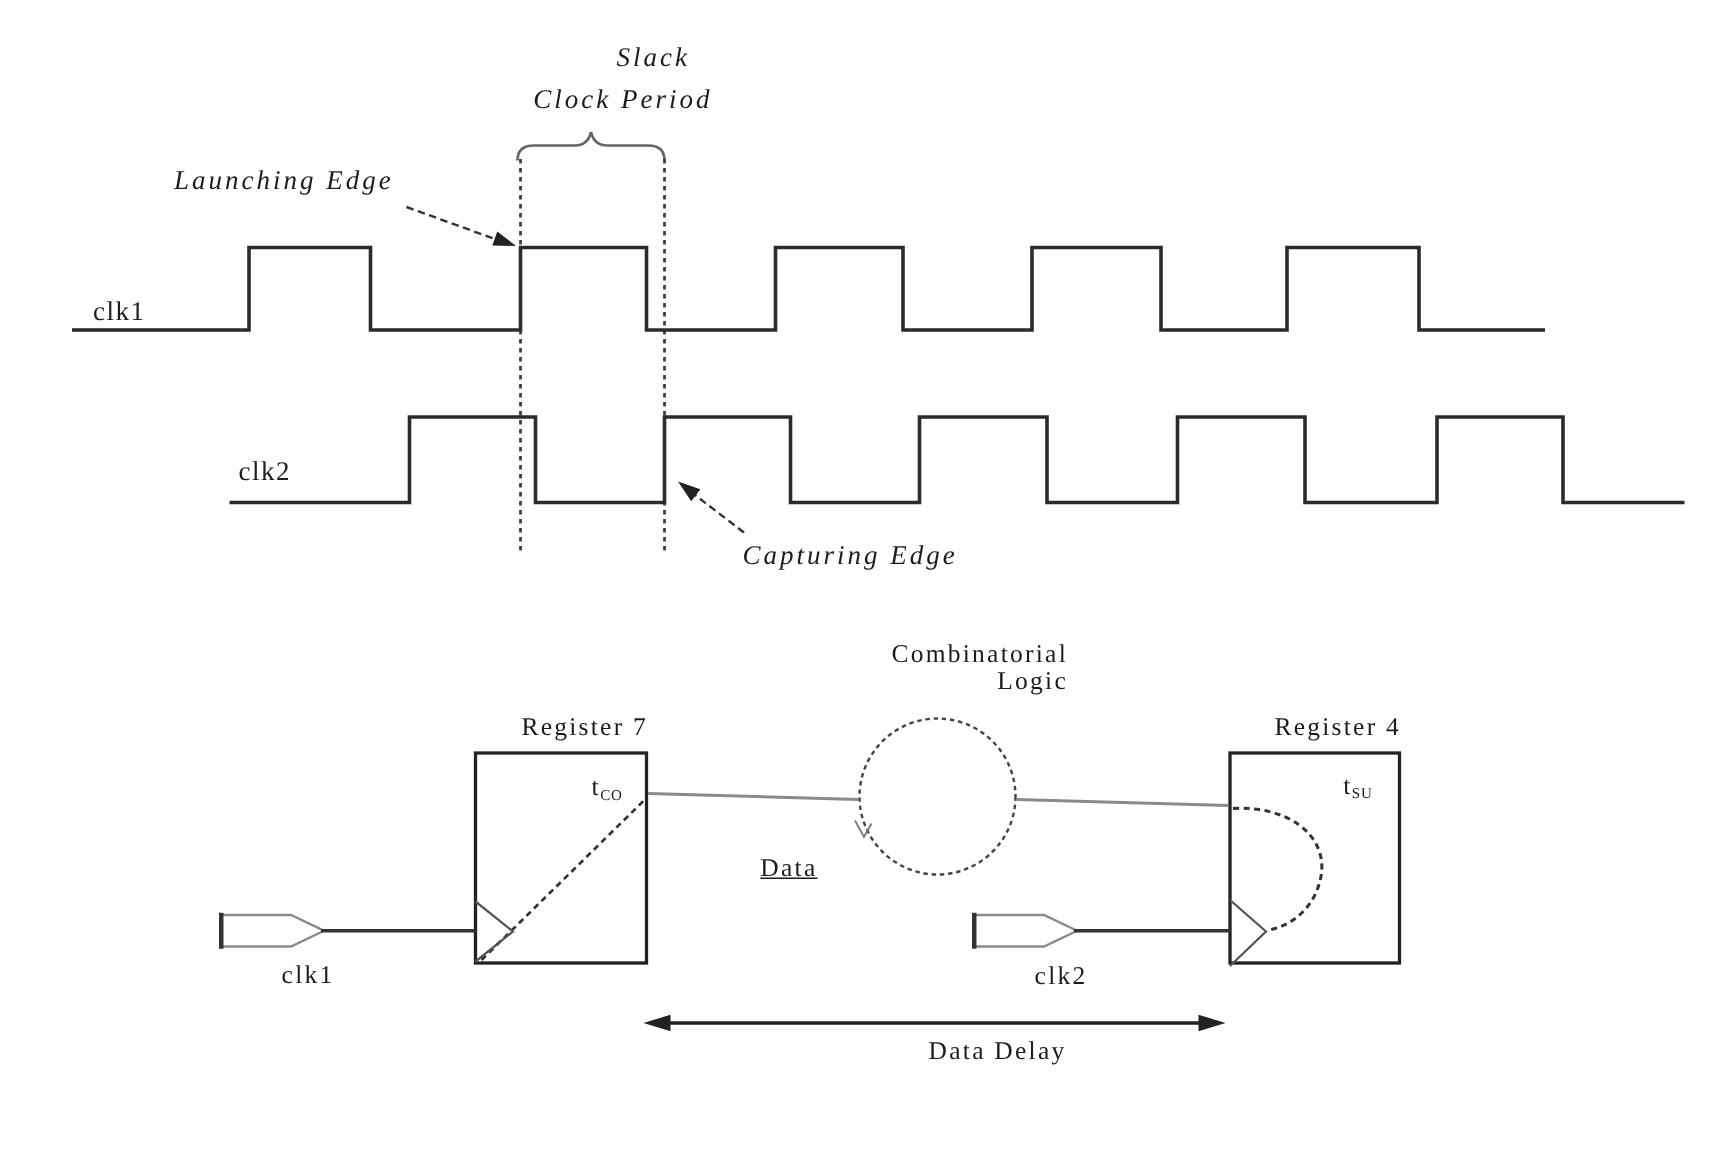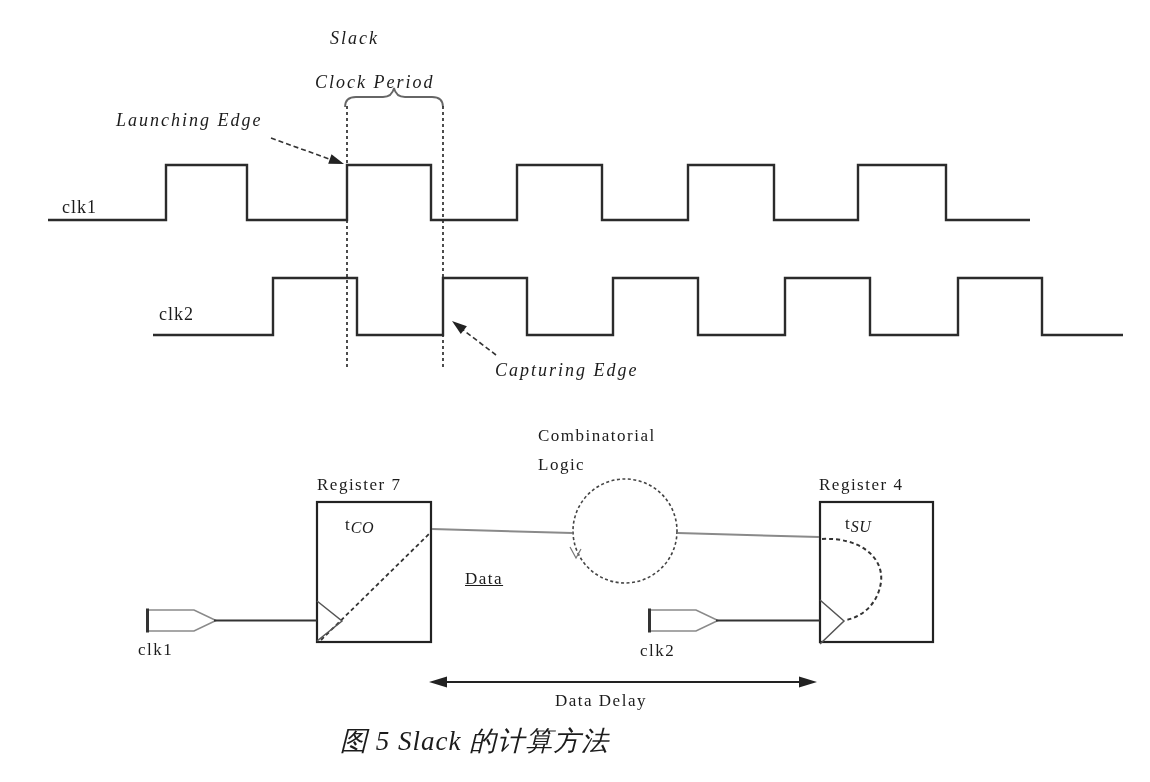--- a/index.html
+++ b/index.html
@@ -4,24 +4,24 @@
 <style>
   html,body { margin:0; padding:0; background:#ffffff; }
   #stage {
     position:relative; width:1150px; height:782px; background:#ffffff;
     font-family:"Liberation Serif","DejaVu Serif",serif; color:#1c1c1c;
     overflow:hidden;
   }
   #diagram-svg { position:absolute; left:0; top:0; }
   .lbl { position:absolute; white-space:nowrap; line-height:1.1;text-align:right; }
   .it  { font-style:italic; }
-  .ctr { text-align:left; }
+  .ctr { text-align:right; }
   .s18 { font-size:18px; letter-spacing:2px; }
   .s17 { font-size:17px; letter-spacing:1.5px; }
-  .sub { font-size:16px; vertical-align:-3px; letter-spacing:0.5px;font-style:italic; }
+  .sub { font-size:10px; vertical-align:-3px; letter-spacing:0.5px; }
   .caption { font-size:27px; letter-spacing:1px; font-style:italic; }
   .tlabel { font-size:17px; letter-spacing:1px; }
 </style>
 </head>
 <body>
 
 <div id="stage">
 
   <svg id="diagram-svg" width="1150" height="782" viewBox="0 0 1150 782">
 
@@ -60,33 +60,32 @@
 
     <line x1="432" y1="529" x2="572" y2="533" stroke="#8a8a8a" stroke-width="2"></line>
     <line x1="678" y1="533" x2="819" y2="537" stroke="#8a8a8a" stroke-width="2"></line>
 
     <line x1="433" y1="682" x2="813" y2="682" stroke="#222222" stroke-width="2.2"></line>
     <polygon points="429,682 447,676.5 447,687.5" fill="#222222"></polygon>
     <polygon points="817,682 799,676.5 799,687.5" fill="#222222"></polygon>
   </svg>
 
   <div class="lbl it s18 ctr" style="left:330px; top:29px; width:130px;">Slack</div>
-  <div class="lbl it s18 ctr" style="left:315px; top:57px; width:160px;margin-top:16px;">Clock Period</div>
+  <div class="lbl it s18 ctr" style="left:315px; top:57px; width:160px;">Clock Period</div>
   <div class="lbl it s18" style="left:116px; top:111px;">Launching Edge</div>
   <div class="lbl it s18" style="left:495px; top:350px;margin-top:11px;">Capturing Edge</div>
   <div class="lbl s18" style="left:62px; top:198px; letter-spacing:1px;">clk1</div>
   <div class="lbl s18" style="left:159px; top:305px; letter-spacing:1px;">clk2</div>
 
   <div class="lbl s17 ctr" style="left:538px; top:427px; width:174px;">Combinatorial</div>
-  <div class="lbl s17 ctr" style="left:538px; top:456px; width:174px;">Logic</div>
+  <div class="lbl s17 ctr" style="left:538px; top:445px; width:174px;">Logic</div>
   <div class="lbl s17 ctr" style="left:317px; top:476px; width:115px;">Register 7</div>
   <div class="lbl s17 ctr" style="left:819px; top:476px; width:115px;">Register 4</div>
 
   <div class="lbl tlabel ctr" style="left:345px; top:516px; width:70px;"><span>t</span><span class="sub">CO</span></div>
   <div class="lbl tlabel ctr" style="left:845px; top:515px; width:70px;"><span>t</span><span class="sub">SU</span></div>
 
   <div class="lbl s17 ctr" style="left:465px; top:570px; width:80px;text-decoration:underline;">Data</div>
   <div class="lbl s17 ctr" style="left:138px; top:641px; width:85px;">clk1</div>
   <div class="lbl s17 ctr" style="left:640px; top:642px; width:85px;">clk2</div>
   <div class="lbl s17 ctr" style="left:555px; top:692px; width:156px;">Data Delay</div>
 
-  <div class="lbl caption ctr" style="left:340px; top:727px; width:555px;">图 5  Slack 的计算方法</div>
 </div>
 
 </body></html>

